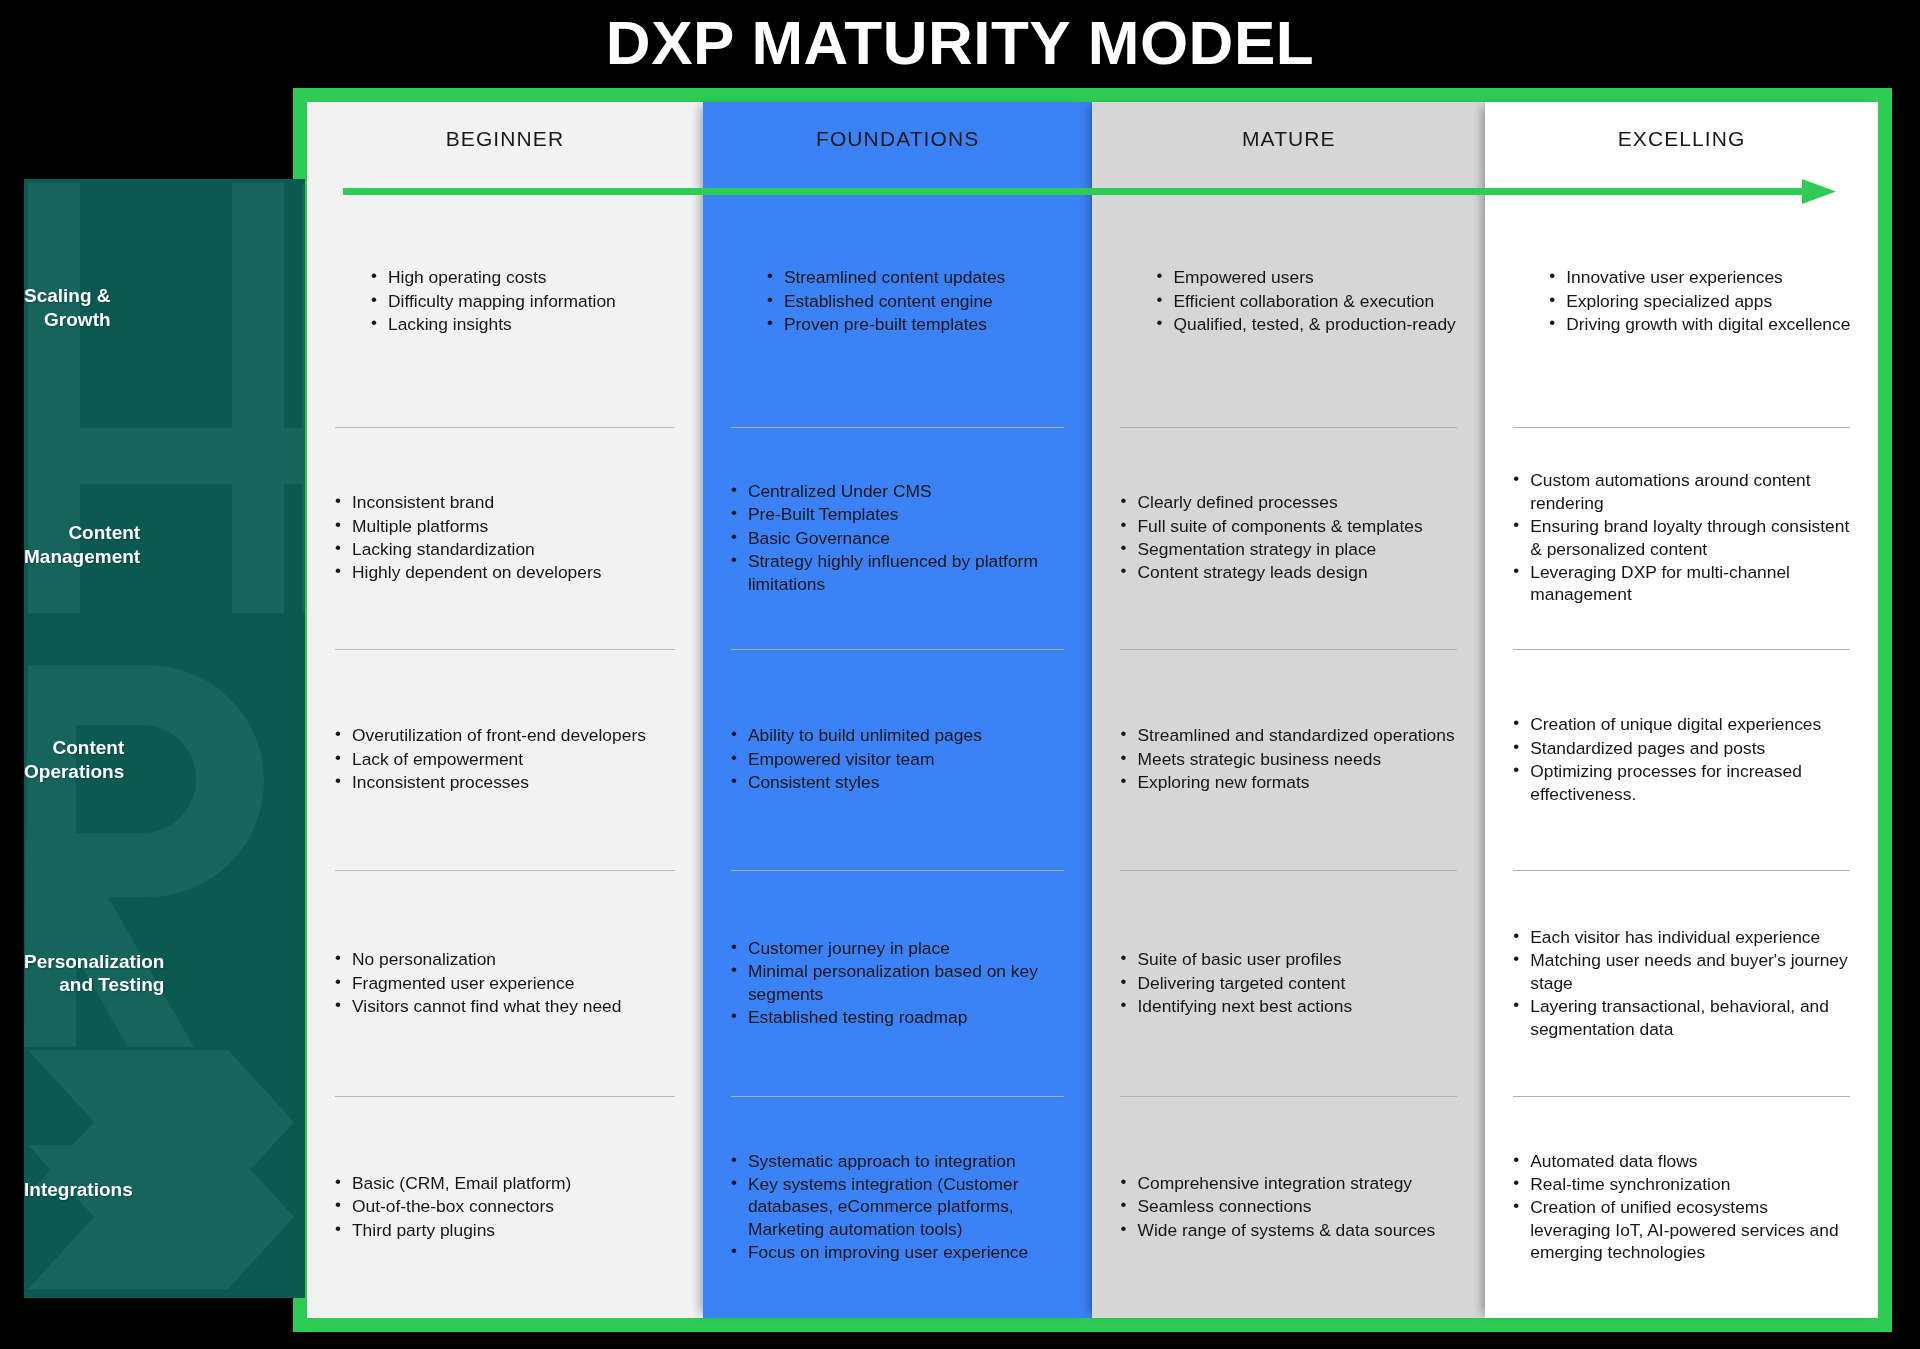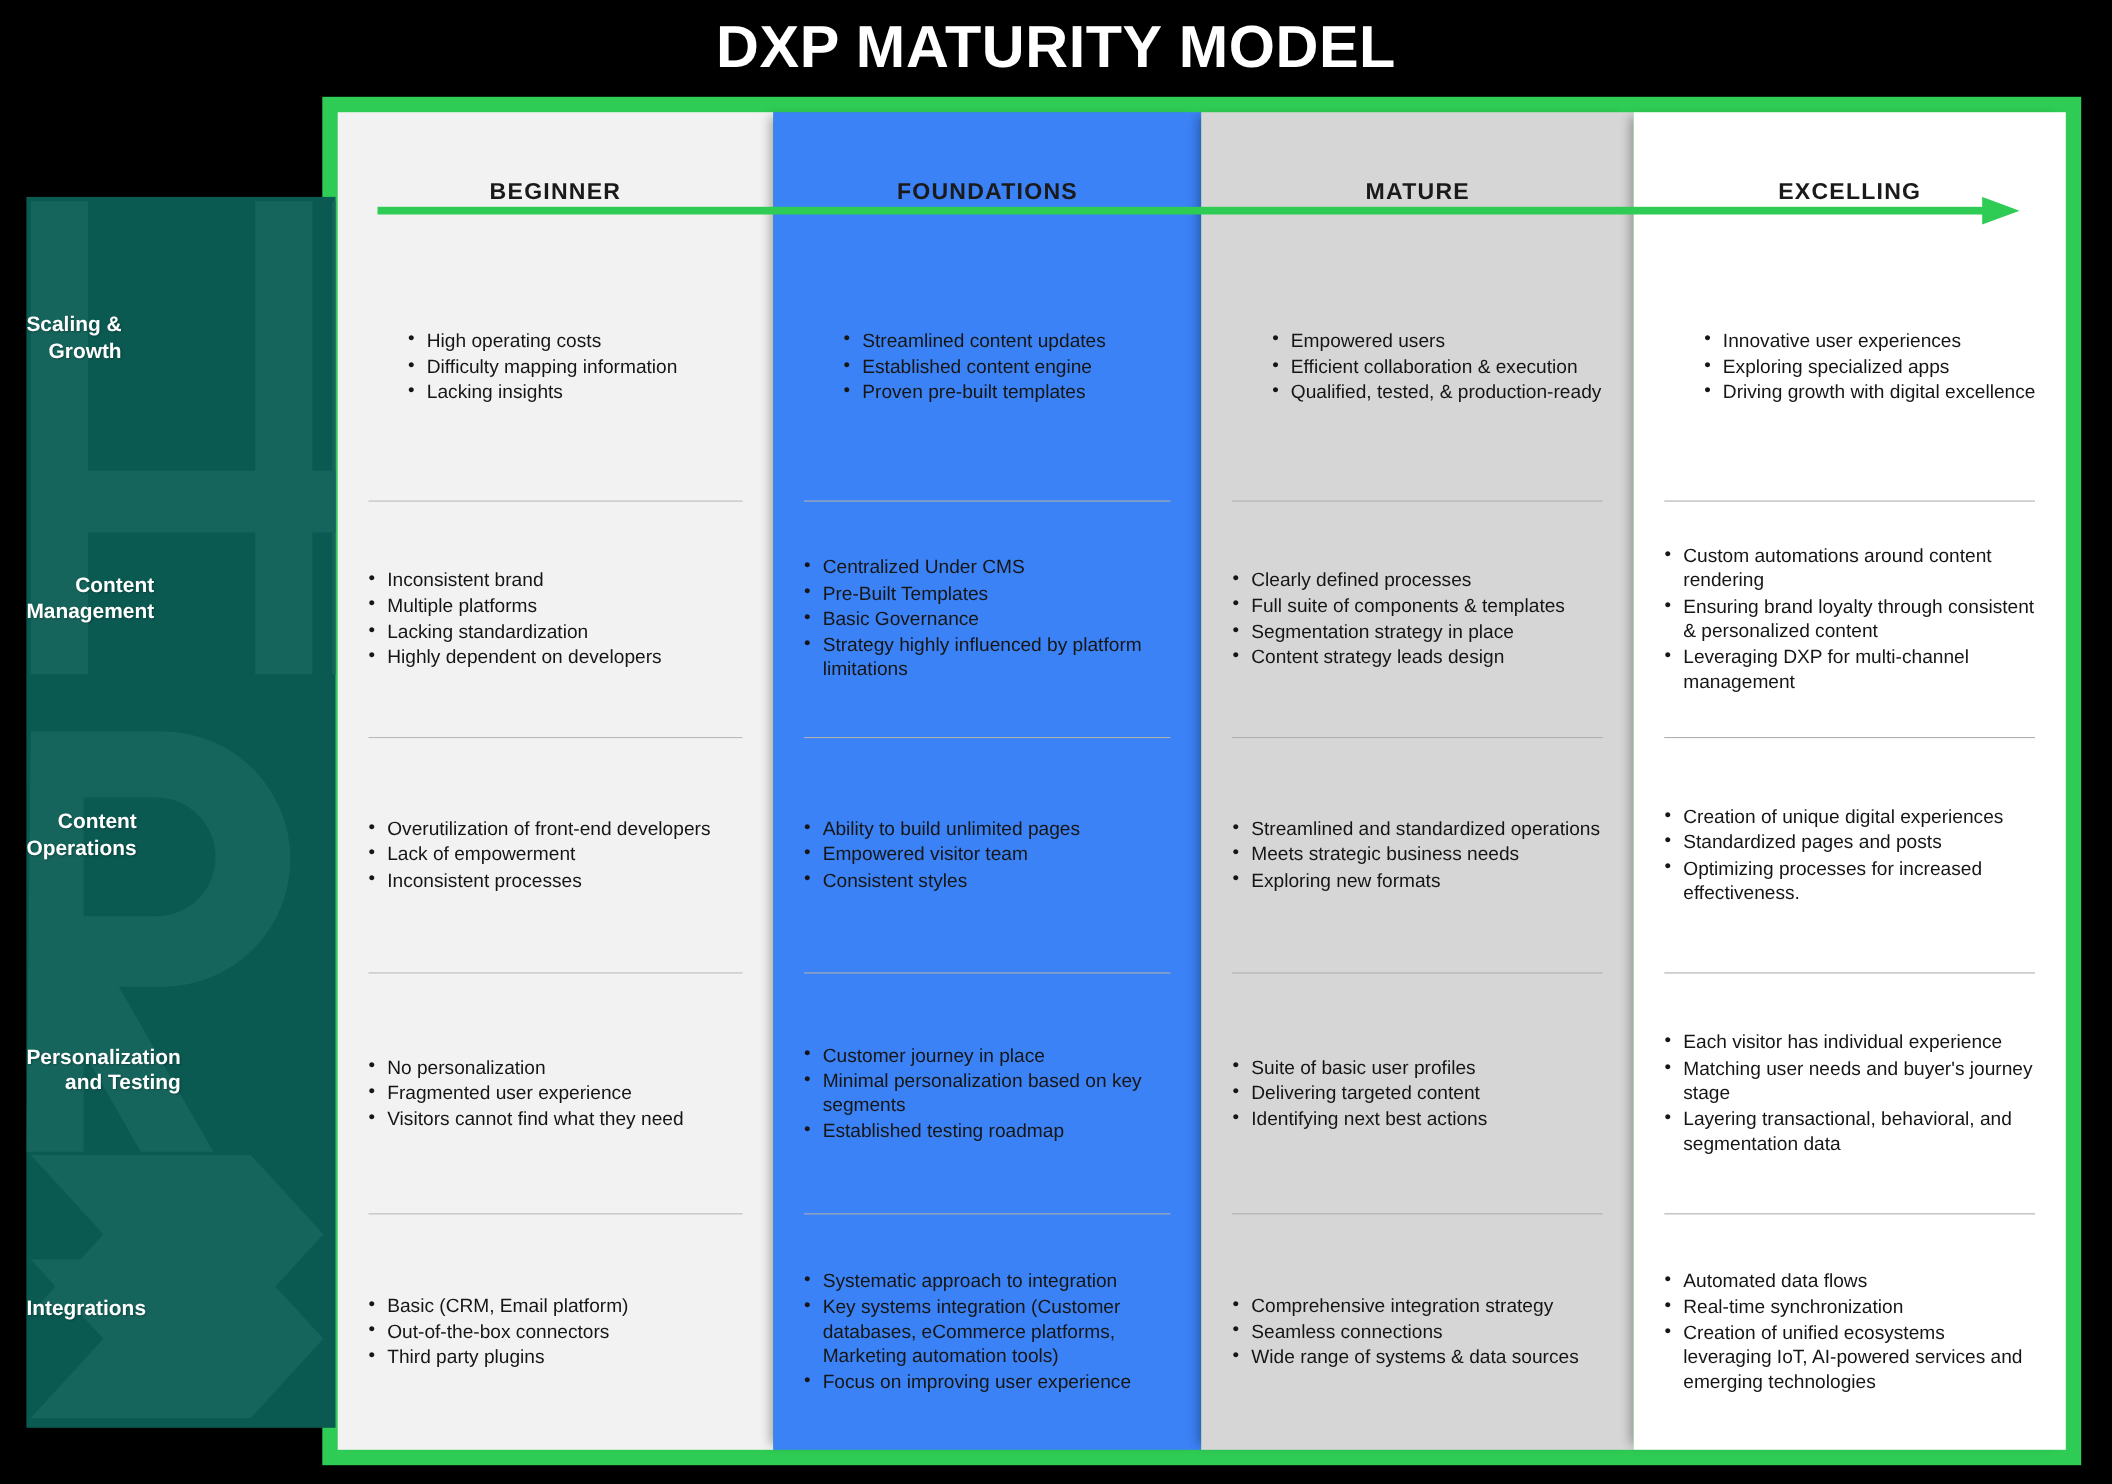--- a/index.html
+++ b/index.html
@@ -21,21 +21,21 @@
     top: 0; left: 0;
     width: 1920px;
     height: 85px;
     display: flex;
     align-items: center;
     justify-content: center;
   }
   .title-bar h1 {
     margin: 0;
     color: #ffffff;
-    font-size: 54px;
+    font-size: 62px;
     font-weight: bold;
     letter-spacing: 0.5px;
     font-family: "Liberation Sans", sans-serif;
   }
 
   
   .green-frame {
     position: absolute;
     left: 293px;
     top: 88px;
@@ -65,24 +65,23 @@
   .col-3 { width: 25.0%; background: #d6d6d6; box-shadow: -7px 0 9px -4px rgba(0,0,0,0.30); }
   .col-4 { width: 25.0%; background: #ffffff; box-shadow: -7px 0 9px -4px rgba(0,0,0,0.30); }
 
   .col-head {
     height: 74px;
     min-height: 74px;
     display: flex;
     align-items: center;
     justify-content: center;
     font-size: 21px;
-    font-weight: bold;
+    font-weight: normal;
     letter-spacing: 1.1px;
     color: #1a1a1a;
-    margin-top: 36px;
   }
 
   .col-body {
     flex: 1 1 auto;
     display: flex;
     flex-direction: column;
     padding: 0 0 0 0;
     position: relative;
   }
 

